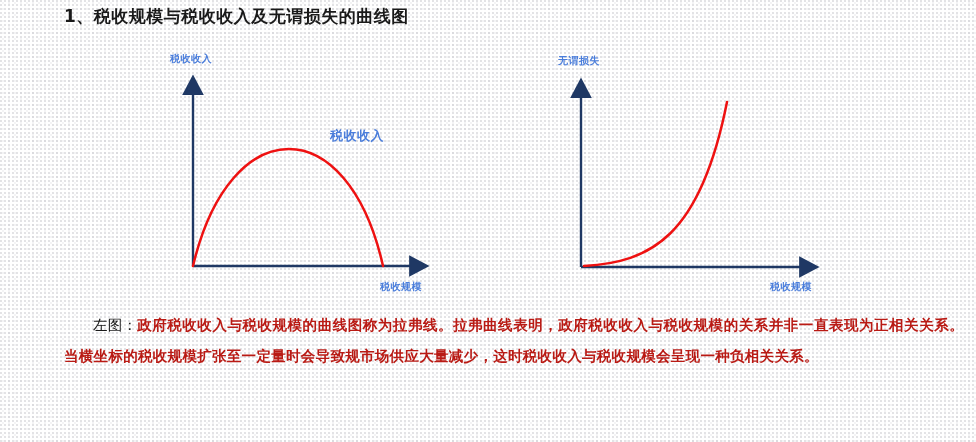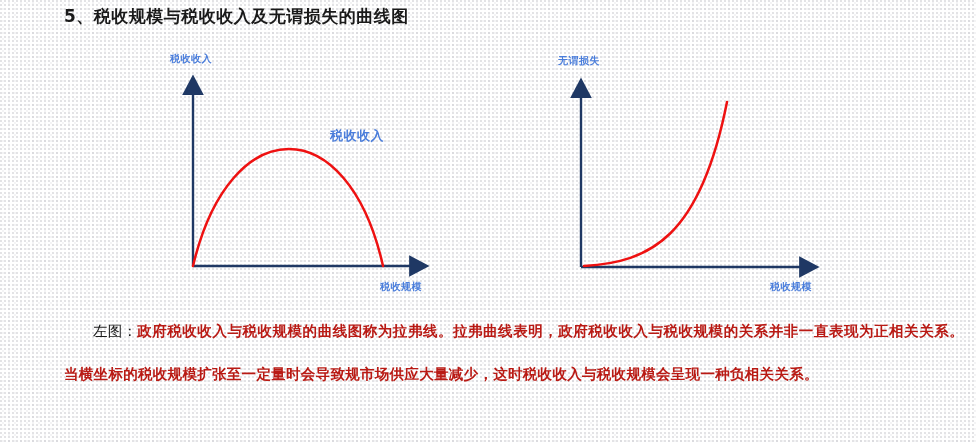--- a/index.html
+++ b/index.html
@@ -77,35 +77,35 @@
   #right-ylabel  { left: 18px;  top: 14px; }
   #right-xlabel  { left: 230px; top: 240px; }
 
   
   .body-text {
     position: absolute;
     left: 64px;
     top: 310px;
     width: 900px;
     font-size: 14.5px;
-    line-height: 43px;
+    line-height: 31px;
     color: #1a1a1a;
   }
   .para { margin: 0; text-align: justify; }
   .para-1 { text-indent: 2em; }
   .para-2 { text-indent: 2em; margin-top: 8px; }
   .lead { color: #1a1a1a; font-weight: normal; }
   .emph { color: #b91a14; font-weight: bold; letter-spacing: 0.3px; }
 </style>
 </head>
 <body>
 
 <div id="page">
 
-  <div class="heading">5、税收规模与税收收入及无谓损失的曲线图</div>
+  <div class="heading">1、税收规模与税收收入及无谓损失的曲线图</div>
 
   <div class="figure-area">
 
     <div class="chart" id="chart-left">
       <svg width="300" height="265" viewBox="0 0 300 265">
         <defs>
           <marker id="arrL1" markerWidth="9" markerHeight="9" refX="1.2" refY="4.5" orient="auto" markerUnits="strokeWidth">
             <path d="M0,0 L0,9 L8.5,4.5 z" fill="#1f3864"></path>
           </marker>
           <marker id="arrL2" markerWidth="9" markerHeight="9" refX="1.2" refY="4.5" orient="auto" markerUnits="strokeWidth">

